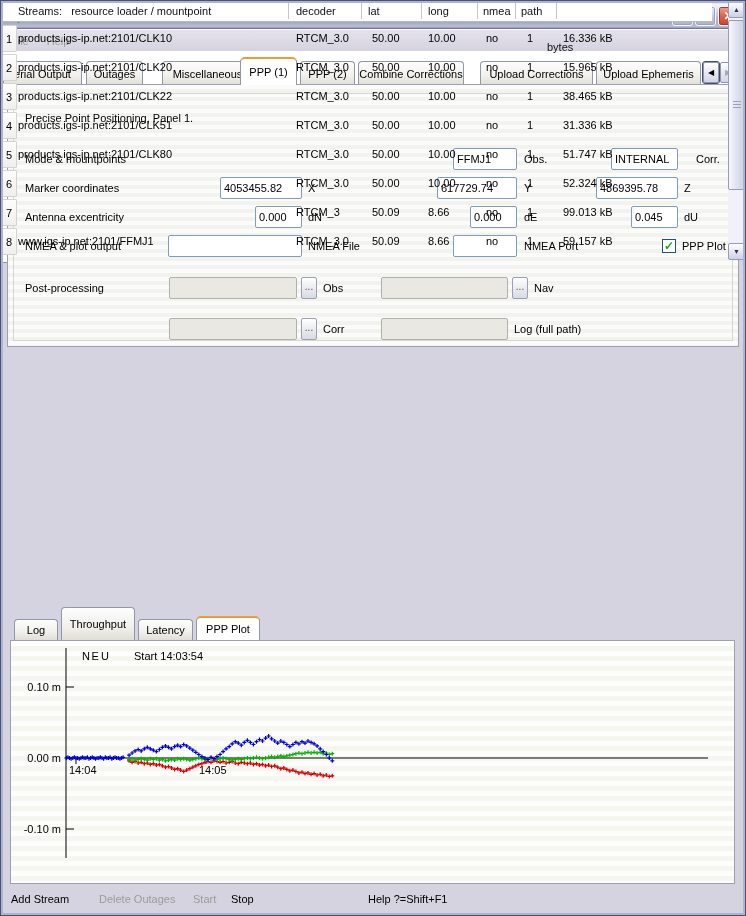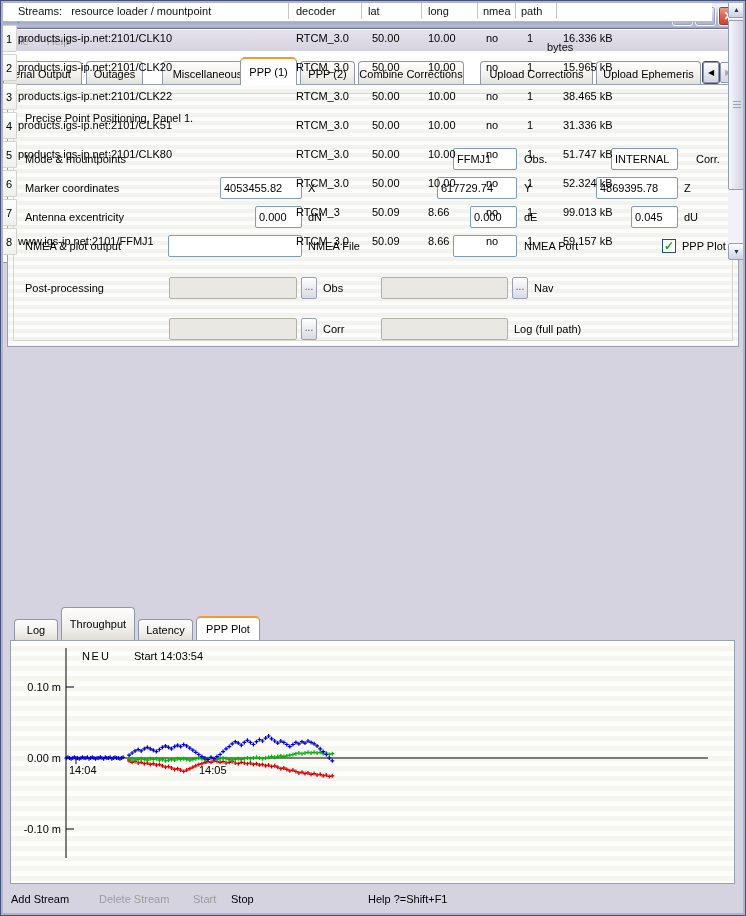--- a/index.html
+++ b/index.html
@@ -381,20 +381,20 @@
         <path d="M118.1,118.4L121.1,117.7L124.1,119.1L127.2,118.4L130.2,117.7L133.3,118.4L136.3,119.1L139.3,117.7L142.3,118.4L145.4,117.7L148.4,119.1L151.4,118.4L154.5,119.8L157.5,119.1L160.5,118.4L163.6,119.1L166.6,117.7L169.6,118.4L172.7,117.7L175.7,118.4L178.8,119.1L181.8,118.4L184.8,117.7L187.8,117.0L190.9,117.7L193.9,118.4L197.0,117.7L200.0,117.0L203.0,117.7L206.0,118.4L209.1,117.7L212.1,117.0L215.1,117.7L218.2,118.4L221.2,119.1L224.3,118.4L227.3,117.7L230.3,118.4L233.3,117.7L236.4,117.0L239.4,117.7L242.4,117.0L245.5,116.3L248.5,117.0L251.5,117.7L254.6,117.0L257.6,116.3L260.6,115.6L263.7,116.3L266.7,115.6L269.8,114.9L272.8,115.6L275.8,114.9L278.8,114.2L281.9,113.5L284.9,112.7L287.9,112.0L291.0,112.7L294.0,112.0L297.0,111.3L300.1,112.0L303.1,111.3L306.1,112.0L309.2,111.3L312.2,112.7L315.3,112.0L318.3,113.5L321.3,112.7" fill="none" stroke="#b4b4b4" stroke-width="0.8"></path>
         <path d="M116.1,118.4L120.1,118.4M118.1,116.4L118.1,120.4M119.1,117.7L123.1,117.7M121.1,115.7L121.1,119.7M122.1,119.1L126.1,119.1M124.1,117.1L124.1,121.1M125.2,118.4L129.2,118.4M127.2,116.4L127.2,120.4M128.2,117.7L132.2,117.7M130.2,115.7L130.2,119.7M131.3,118.4L135.3,118.4M133.3,116.4L133.3,120.4M134.3,119.1L138.3,119.1M136.3,117.1L136.3,121.1M137.3,117.7L141.3,117.7M139.3,115.7L139.3,119.7M140.3,118.4L144.3,118.4M142.3,116.4L142.3,120.4M143.4,117.7L147.4,117.7M145.4,115.7L145.4,119.7M146.4,119.1L150.4,119.1M148.4,117.1L148.4,121.1M149.4,118.4L153.4,118.4M151.4,116.4L151.4,120.4M152.5,119.8L156.5,119.8M154.5,117.8L154.5,121.8M155.5,119.1L159.5,119.1M157.5,117.1L157.5,121.1M158.5,118.4L162.5,118.4M160.5,116.4L160.5,120.4M161.6,119.1L165.6,119.1M163.6,117.1L163.6,121.1M164.6,117.7L168.6,117.7M166.6,115.7L166.6,119.7M167.6,118.4L171.6,118.4M169.6,116.4L169.6,120.4M170.7,117.7L174.7,117.7M172.7,115.7L172.7,119.7M173.7,118.4L177.7,118.4M175.7,116.4L175.7,120.4M176.8,119.1L180.8,119.1M178.8,117.1L178.8,121.1M179.8,118.4L183.8,118.4M181.8,116.4L181.8,120.4M182.8,117.7L186.8,117.7M184.8,115.7L184.8,119.7M185.8,117.0L189.8,117.0M187.8,115L187.8,119M188.9,117.7L192.9,117.7M190.9,115.7L190.9,119.7M191.9,118.4L195.9,118.4M193.9,116.4L193.9,120.4M195,117.7L199,117.7M197.0,115.7L197.0,119.7M198,117.0L202,117.0M200.0,115L200.0,119M201,117.7L205,117.7M203.0,115.7L203.0,119.7M204,118.4L208,118.4M206.0,116.4L206.0,120.4M207.1,117.7L211.1,117.7M209.1,115.7L209.1,119.7M210.1,117.0L214.1,117.0M212.1,115L212.1,119M213.1,117.7L217.1,117.7M215.1,115.7L215.1,119.7M216.2,118.4L220.2,118.4M218.2,116.4L218.2,120.4M219.2,119.1L223.2,119.1M221.2,117.1L221.2,121.1M222.3,118.4L226.3,118.4M224.3,116.4L224.3,120.4M225.3,117.7L229.3,117.7M227.3,115.7L227.3,119.7M228.3,118.4L232.3,118.4M230.3,116.4L230.3,120.4M231.3,117.7L235.3,117.7M233.3,115.7L233.3,119.7M234.4,117.0L238.4,117.0M236.4,115L236.4,119M237.4,117.7L241.4,117.7M239.4,115.7L239.4,119.7M240.4,117.0L244.4,117.0M242.4,115L242.4,119M243.5,116.3L247.5,116.3M245.5,114.3L245.5,118.3M246.5,117.0L250.5,117.0M248.5,115L248.5,119M249.5,117.7L253.5,117.7M251.5,115.7L251.5,119.7M252.6,117.0L256.6,117.0M254.6,115L254.6,119M255.60000000000002,116.3L259.6,116.3M257.6,114.3L257.6,118.3M258.6,115.6L262.6,115.6M260.6,113.6L260.6,117.6M261.7,116.3L265.7,116.3M263.7,114.3L263.7,118.3M264.7,115.6L268.7,115.6M266.7,113.6L266.7,117.6M267.8,114.9L271.8,114.9M269.8,112.9L269.8,116.9M270.8,115.6L274.8,115.6M272.8,113.6L272.8,117.6M273.8,114.9L277.8,114.9M275.8,112.9L275.8,116.9M276.8,114.2L280.8,114.2M278.8,112.2L278.8,116.2M279.9,113.5L283.9,113.5M281.9,111.5L281.9,115.5M282.9,112.7L286.9,112.7M284.9,110.7L284.9,114.7M285.9,112.0L289.9,112.0M287.9,110L287.9,114M289,112.7L293,112.7M291.0,110.7L291.0,114.7M292,112.0L296,112.0M294.0,110L294.0,114M295,111.3L299,111.3M297.0,109.3L297.0,113.3M298.1,112.0L302.1,112.0M300.1,110L300.1,114M301.1,111.3L305.1,111.3M303.1,109.3L303.1,113.3M304.1,112.0L308.1,112.0M306.1,110L306.1,114M307.2,111.3L311.2,111.3M309.2,109.3L309.2,113.3M310.2,112.7L314.2,112.7M312.2,110.7L312.2,114.7M313.3,112.0L317.3,112.0M315.3,110L315.3,114M316.3,113.5L320.3,113.5M318.3,111.5L318.3,115.5M319.3,112.7L323.3,112.7M321.3,110.7L321.3,114.7" fill="none" stroke="#00b400" stroke-width="1.2"></path>
         <path d="M118.1,114.2L121.1,112.0L124.1,109.9L127.2,108.5L130.2,109.9L133.3,107.8L136.3,106.3L139.3,107.8L142.3,109.2L145.4,110.6L148.4,108.5L151.4,106.3L154.5,104.9L157.5,106.3L160.5,107.8L163.6,105.6L166.6,104.2L169.6,105.6L172.7,103.5L175.7,104.9L178.8,107.1L181.8,109.2L184.8,111.3L187.8,113.5L190.9,115.6L193.9,117.0L197.0,118.4L200.0,116.3L203.0,117.7L206.0,115.6L209.1,113.5L212.1,110.6L215.1,107.8L218.2,105.6L221.2,102.8L224.3,100.7L227.3,102.1L230.3,104.2L233.3,101.4L236.4,99.3L239.4,101.4L242.4,103.5L245.5,100.7L248.5,98.5L251.5,100.0L254.6,97.1L257.6,95.0L260.6,97.8L263.7,100.0L266.7,102.1L269.8,100.0L272.8,101.4L275.8,103.5L278.8,105.6L281.9,103.5L284.9,101.4L287.9,102.8L291.0,100.7L294.0,102.1L297.0,100.0L300.1,101.4L303.1,102.8L306.1,104.9L309.2,107.8L312.2,110.6L315.3,113.5L318.3,117.0L321.3,119.8" fill="none" stroke="#b4b4b4" stroke-width="0.8"></path>
         <path d="M116.1,114.2L120.1,114.2M118.1,112.2L118.1,116.2M119.1,112.0L123.1,112.0M121.1,110L121.1,114M122.1,109.9L126.1,109.9M124.1,107.9L124.1,111.9M125.2,108.5L129.2,108.5M127.2,106.5L127.2,110.5M128.2,109.9L132.2,109.9M130.2,107.9L130.2,111.9M131.3,107.8L135.3,107.8M133.3,105.8L133.3,109.8M134.3,106.3L138.3,106.3M136.3,104.3L136.3,108.3M137.3,107.8L141.3,107.8M139.3,105.8L139.3,109.8M140.3,109.2L144.3,109.2M142.3,107.2L142.3,111.2M143.4,110.6L147.4,110.6M145.4,108.6L145.4,112.6M146.4,108.5L150.4,108.5M148.4,106.5L148.4,110.5M149.4,106.3L153.4,106.3M151.4,104.3L151.4,108.3M152.5,104.9L156.5,104.9M154.5,102.9L154.5,106.9M155.5,106.3L159.5,106.3M157.5,104.3L157.5,108.3M158.5,107.8L162.5,107.8M160.5,105.8L160.5,109.8M161.6,105.6L165.6,105.6M163.6,103.6L163.6,107.6M164.6,104.2L168.6,104.2M166.6,102.2L166.6,106.2M167.6,105.6L171.6,105.6M169.6,103.6L169.6,107.6M170.7,103.5L174.7,103.5M172.7,101.5L172.7,105.5M173.7,104.9L177.7,104.9M175.7,102.9L175.7,106.9M176.8,107.1L180.8,107.1M178.8,105.1L178.8,109.1M179.8,109.2L183.8,109.2M181.8,107.2L181.8,111.2M182.8,111.3L186.8,111.3M184.8,109.3L184.8,113.3M185.8,113.5L189.8,113.5M187.8,111.5L187.8,115.5M188.9,115.6L192.9,115.6M190.9,113.6L190.9,117.6M191.9,117.0L195.9,117.0M193.9,115L193.9,119M195,118.4L199,118.4M197.0,116.4L197.0,120.4M198,116.3L202,116.3M200.0,114.3L200.0,118.3M201,117.7L205,117.7M203.0,115.7L203.0,119.7M204,115.6L208,115.6M206.0,113.6L206.0,117.6M207.1,113.5L211.1,113.5M209.1,111.5L209.1,115.5M210.1,110.6L214.1,110.6M212.1,108.6L212.1,112.6M213.1,107.8L217.1,107.8M215.1,105.8L215.1,109.8M216.2,105.6L220.2,105.6M218.2,103.6L218.2,107.6M219.2,102.8L223.2,102.8M221.2,100.8L221.2,104.8M222.3,100.7L226.3,100.7M224.3,98.7L224.3,102.7M225.3,102.1L229.3,102.1M227.3,100.1L227.3,104.1M228.3,104.2L232.3,104.2M230.3,102.2L230.3,106.2M231.3,101.4L235.3,101.4M233.3,99.4L233.3,103.4M234.4,99.3L238.4,99.3M236.4,97.3L236.4,101.3M237.4,101.4L241.4,101.4M239.4,99.4L239.4,103.4M240.4,103.5L244.4,103.5M242.4,101.5L242.4,105.5M243.5,100.7L247.5,100.7M245.5,98.7L245.5,102.7M246.5,98.5L250.5,98.5M248.5,96.5L248.5,100.5M249.5,100.0L253.5,100.0M251.5,98L251.5,102M252.6,97.1L256.6,97.1M254.6,95.1L254.6,99.1M255.60000000000002,95.0L259.6,95.0M257.6,93L257.6,97M258.6,97.8L262.6,97.8M260.6,95.8L260.6,99.8M261.7,100.0L265.7,100.0M263.7,98L263.7,102M264.7,102.1L268.7,102.1M266.7,100.1L266.7,104.1M267.8,100.0L271.8,100.0M269.8,98L269.8,102M270.8,101.4L274.8,101.4M272.8,99.4L272.8,103.4M273.8,103.5L277.8,103.5M275.8,101.5L275.8,105.5M276.8,105.6L280.8,105.6M278.8,103.6L278.8,107.6M279.9,103.5L283.9,103.5M281.9,101.5L281.9,105.5M282.9,101.4L286.9,101.4M284.9,99.4L284.9,103.4M285.9,102.8L289.9,102.8M287.9,100.8L287.9,104.8M289,100.7L293,100.7M291.0,98.7L291.0,102.7M292,102.1L296,102.1M294.0,100.1L294.0,104.1M295,100.0L299,100.0M297.0,98L297.0,102M298.1,101.4L302.1,101.4M300.1,99.4L300.1,103.4M301.1,102.8L305.1,102.8M303.1,100.8L303.1,104.8M304.1,104.9L308.1,104.9M306.1,102.9L306.1,106.9M307.2,107.8L311.2,107.8M309.2,105.8L309.2,109.8M310.2,110.6L314.2,110.6M312.2,108.6L312.2,112.6M313.3,113.5L317.3,113.5M315.3,111.5L315.3,115.5M316.3,117.0L320.3,117.0M318.3,115L318.3,119M319.3,119.8L323.3,119.8M321.3,117.8L321.3,121.8" fill="none" stroke="#0000d0" stroke-width="1.2"></path>
       </svg>
   </div>
 
   <div class="footer" id="footer-bar">
     <span class="footer-help">Help ?=Shift+F1</span>
   <span class="footer-item" style="left: 8px;">Add Stream</span>
-      <span class="footer-item disabled" style="left: 96px;">Delete Stream</span>
+      <span class="footer-item disabled" style="left: 96px;">Delete Outages</span>
       <span class="footer-item disabled" style="left: 190px;">Start</span>
       <span class="footer-item" style="left: 228px;">Stop</span>
     </div>
 
   <div class="win-frame2"></div>
   <div class="win-frame"></div>
 </div>
 
 </body></html>

